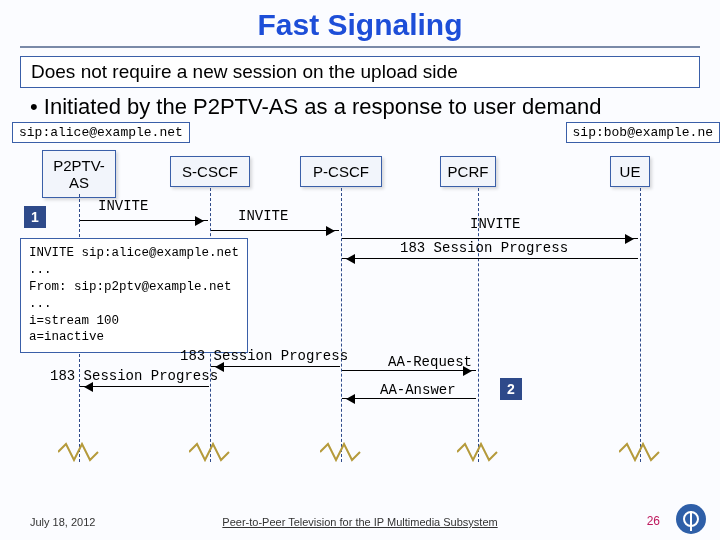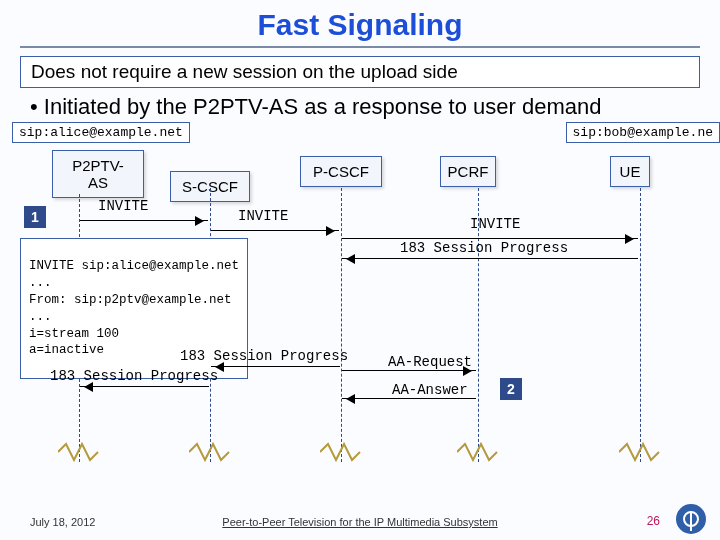--- a/index.html
+++ b/index.html
@@ -13,21 +13,21 @@
   .sip-left { left: 12px; top: 0; }
   .sip-right { right: 0; top: 0; }
   .stage { position: relative; width: 720px; height: 370px; }
   .node { position: absolute; border: 1.5px solid #3a5fa8; background: #f2f5fb; text-align: center; font-size: 15px; padding: 6px 4px; box-shadow: 2px 2px 3px rgba(0,0,0,0.15); }
   .lifeline { position: absolute; width: 0; border-left: 1.5px dashed #2e4a8a; }
   .num-badge { position: absolute; width: 22px; height: 22px; background: #2e4a8a; color: #fff; text-align: center; line-height: 22px; font-size: 14px; font-weight: bold; }
   .msg-label { position: absolute; font-family: "Courier New", monospace; font-size: 14px; }
   .arrow { position: absolute; height: 0; border-top: 1.5px solid #000; }
   .arrow::after { content: ""; position: absolute; right: -1px; top: -5px; border: 5px solid transparent; border-left: 9px solid #000; }
   .arrow.left::after { right: auto; left: -1px; border: 5px solid transparent; border-right: 9px solid #000; }
-  .invite-box { position: absolute; border: 1.5px solid #3a5fa8; background: #fff; font-family: "Courier New", monospace; font-size: 12.5px; padding: 19px 8px; line-height: 1.35; white-space: pre; }
+  .invite-box { position: absolute; border: 1.5px solid #3a5fa8; background: #fff; font-family: "Courier New", monospace; font-size: 12.5px; padding: 6px 8px; line-height: 1.35; white-space: pre; }
   .zig { position: absolute; }
   .footer-date { position: absolute; left: 30px; bottom: 12px; font-size: 11px; color: #333; }
   .footer-title { position: absolute; width: 100%; bottom: 12px; text-align: center; font-size: 11px; color: #333; text-decoration: underline; }
   .footer-pg { position: absolute; right: 60px; bottom: 12px; font-size: 12px; color: #be185d; }
   .logo { position: absolute; right: 14px; bottom: 6px; width: 30px; height: 30px; border-radius: 50%; background: #2e5fa8; display: flex; align-items: center; justify-content: center; }
   .logo-inner { width: 16px; height: 16px; border: 2px solid #fff; border-radius: 50%; position: relative; }
   .logo-inner::before { content: ""; position: absolute; left: 5px; top: -2px; width: 2px; height: 20px; background: #fff; }
 </style>
 </head>
 <body>
@@ -37,23 +37,23 @@
 <div class="banner">Does not require a new session on the upload side</div>
 <div class="bullet">•   Initiated by the P2PTV-AS as a response to user demand</div>
 
 <div class="sip-bar">
   <div class="sip-box sip-left">sip:alice@example.net</div>
   <div class="sip-box sip-right">sip:bob@example.ne</div>
 </div>
 
 <div class="stage">
 
-  <div class="node" style="left:52px; top:6px; width:92px; white-space:pre-line;">P2PTV-
+  <div class="node" style="left:42px; top:6px; width:74px; white-space:pre-line;">P2PTV-
 AS</div>
-  <div class="node" style="left:170px; top:12px; width:80px;margin-top:15px;">S-CSCF</div>
+  <div class="node" style="left:170px; top:12px; width:80px;">S-CSCF</div>
   <div class="node" style="left:300px; top:12px; width:82px;">P-CSCF</div>
   <div class="node" style="left:440px; top:12px; width:56px;">PCRF</div>
   <div class="node" style="left:610px; top:12px; width:40px;">UE</div>
 
   <div class="lifeline" style="left:79px;  top:50px; height:268px;"></div>
   <div class="lifeline" style="left:210px; top:44px; height:274px;"></div>
   <div class="lifeline" style="left:341px; top:44px; height:274px;"></div>
   <div class="lifeline" style="left:478px; top:44px; height:274px;"></div>
   <div class="lifeline" style="left:640px; top:44px; height:274px;"></div>
 
@@ -80,21 +80,21 @@
 
   <div class="msg-label" style="left:180px; top:204px;">183 Session Progress</div>
   <div class="arrow left" style="left:211px; top:222px; width:129px;"></div>
 
   <div class="msg-label" style="left:50px; top:224px;">183 Session Progress</div>
   <div class="arrow left" style="left:80px; top:242px; width:129px;"></div>
 
   <div class="msg-label" style="left:388px; top:210px;">AA-Request</div>
   <div class="arrow" style="left:342px; top:226px; width:134px;"></div>
 
-  <div class="msg-label" style="left:392px; top:238px;">AA-Answer</div>
+  <div class="msg-label" style="left:380px; top:238px;">AA-Answer</div>
   <div class="arrow left" style="left:342px; top:254px; width:134px;"></div>
 
   <div class="num-badge" style="left:500px; top:234px;">2</div>
 
   <svg class="zig" style="left:58px; top:296px;" width="42" height="24">
       <polyline points="0,12 8,4 16,20 24,4 32,20 40,12" fill="none" stroke="#b59a3b" stroke-width="2"></polyline>
     </svg>
   <svg class="zig" style="left:189px; top:296px;" width="42" height="24">
       <polyline points="0,12 8,4 16,20 24,4 32,20 40,12" fill="none" stroke="#b59a3b" stroke-width="2"></polyline>
     </svg>

